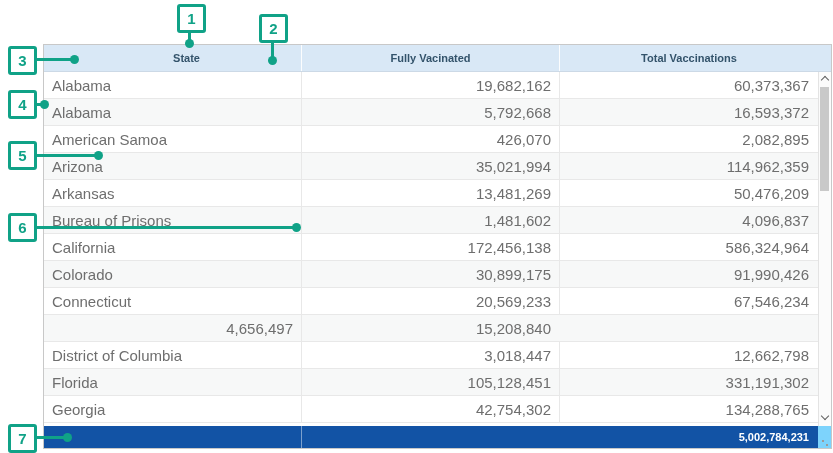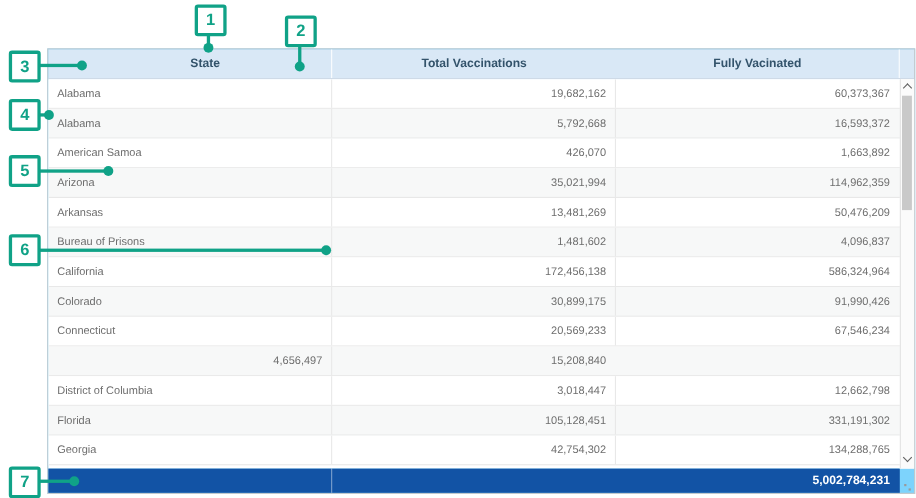--- a/index.html
+++ b/index.html
@@ -23,21 +23,21 @@
   .th-state{width:258px;border-right:1px solid rgba(255,255,255,.9);padding-left:28px;}
   .th-fully{width:258px;border-right:1px solid rgba(255,255,255,.9);}
   .th-total{width:258px;}
   .th-filler{flex:1;}
   .tbody{
     position:absolute;left:0;top:27px;width:787px;height:354px;background:#fff;overflow:hidden;
   }
   .row{display:flex;height:27px;box-sizing:border-box;border-bottom:1px solid #e8e8e8;background:#fff;}
   .row:nth-child(even){background:#f7f8f8;}
   .cell{box-sizing:border-box;height:100%;display:flex;align-items:center;
-    font-size:10px;color:#6e6e6e;white-space:nowrap;overflow:hidden;}
+    font-size:15px;color:#6e6e6e;white-space:nowrap;overflow:hidden;}
   .cell-state{width:258px;border-right:1px solid #e8e8e8;padding-left:8px;}
   .cell-fully{width:258px;border-right:1px solid #e8e8e8;justify-content:flex-end;padding-right:8px;}
   .cell-total{width:258px;justify-content:flex-end;padding-right:9px;}
   
   .scrollbar{
     position:absolute;top:27px;right:0;width:13px;height:354px;background:#fbfbfb;
     border-left:1px solid #e3e3e3;box-sizing:border-box;
   }
   .sb-btn{position:absolute;left:0;width:12px;height:14px;background:transparent;}
   .sb-up{top:0;}
@@ -73,40 +73,40 @@
 </style>
 </head>
 <body>
 
 <div class="screen">
 
   <div class="table-widget">
 
     <div class="thead">
       <div class="th th-state">State</div>
+      <div class="th th-fully">Fully Vacinated</div>
       <div class="th th-total">Total Vaccinations</div>
-      <div class="th th-fully">Fully Vacinated</div>
       <div class="th th-filler"></div>
     </div>
 
     <div class="tbody">
         <div class="row">
         <div class="cell cell-state">Alabama</div>
         <div class="cell cell-fully">19,682,162</div>
         <div class="cell cell-total">60,373,367</div>
       </div>
         <div class="row">
         <div class="cell cell-state">Alabama</div>
         <div class="cell cell-fully">5,792,668</div>
         <div class="cell cell-total">16,593,372</div>
       </div>
         <div class="row">
         <div class="cell cell-state">American Samoa</div>
         <div class="cell cell-fully">426,070</div>
-        <div class="cell cell-total">1,663,892</div>
+        <div class="cell cell-total">2,082,895</div>
       </div>
         <div class="row">
         <div class="cell cell-state">Arizona</div>
         <div class="cell cell-fully">35,021,994</div>
         <div class="cell cell-total">114,962,359</div>
       </div>
         <div class="row">
         <div class="cell cell-state">Arkansas</div>
         <div class="cell cell-fully">13,481,269</div>
         <div class="cell cell-total">50,476,209</div>

